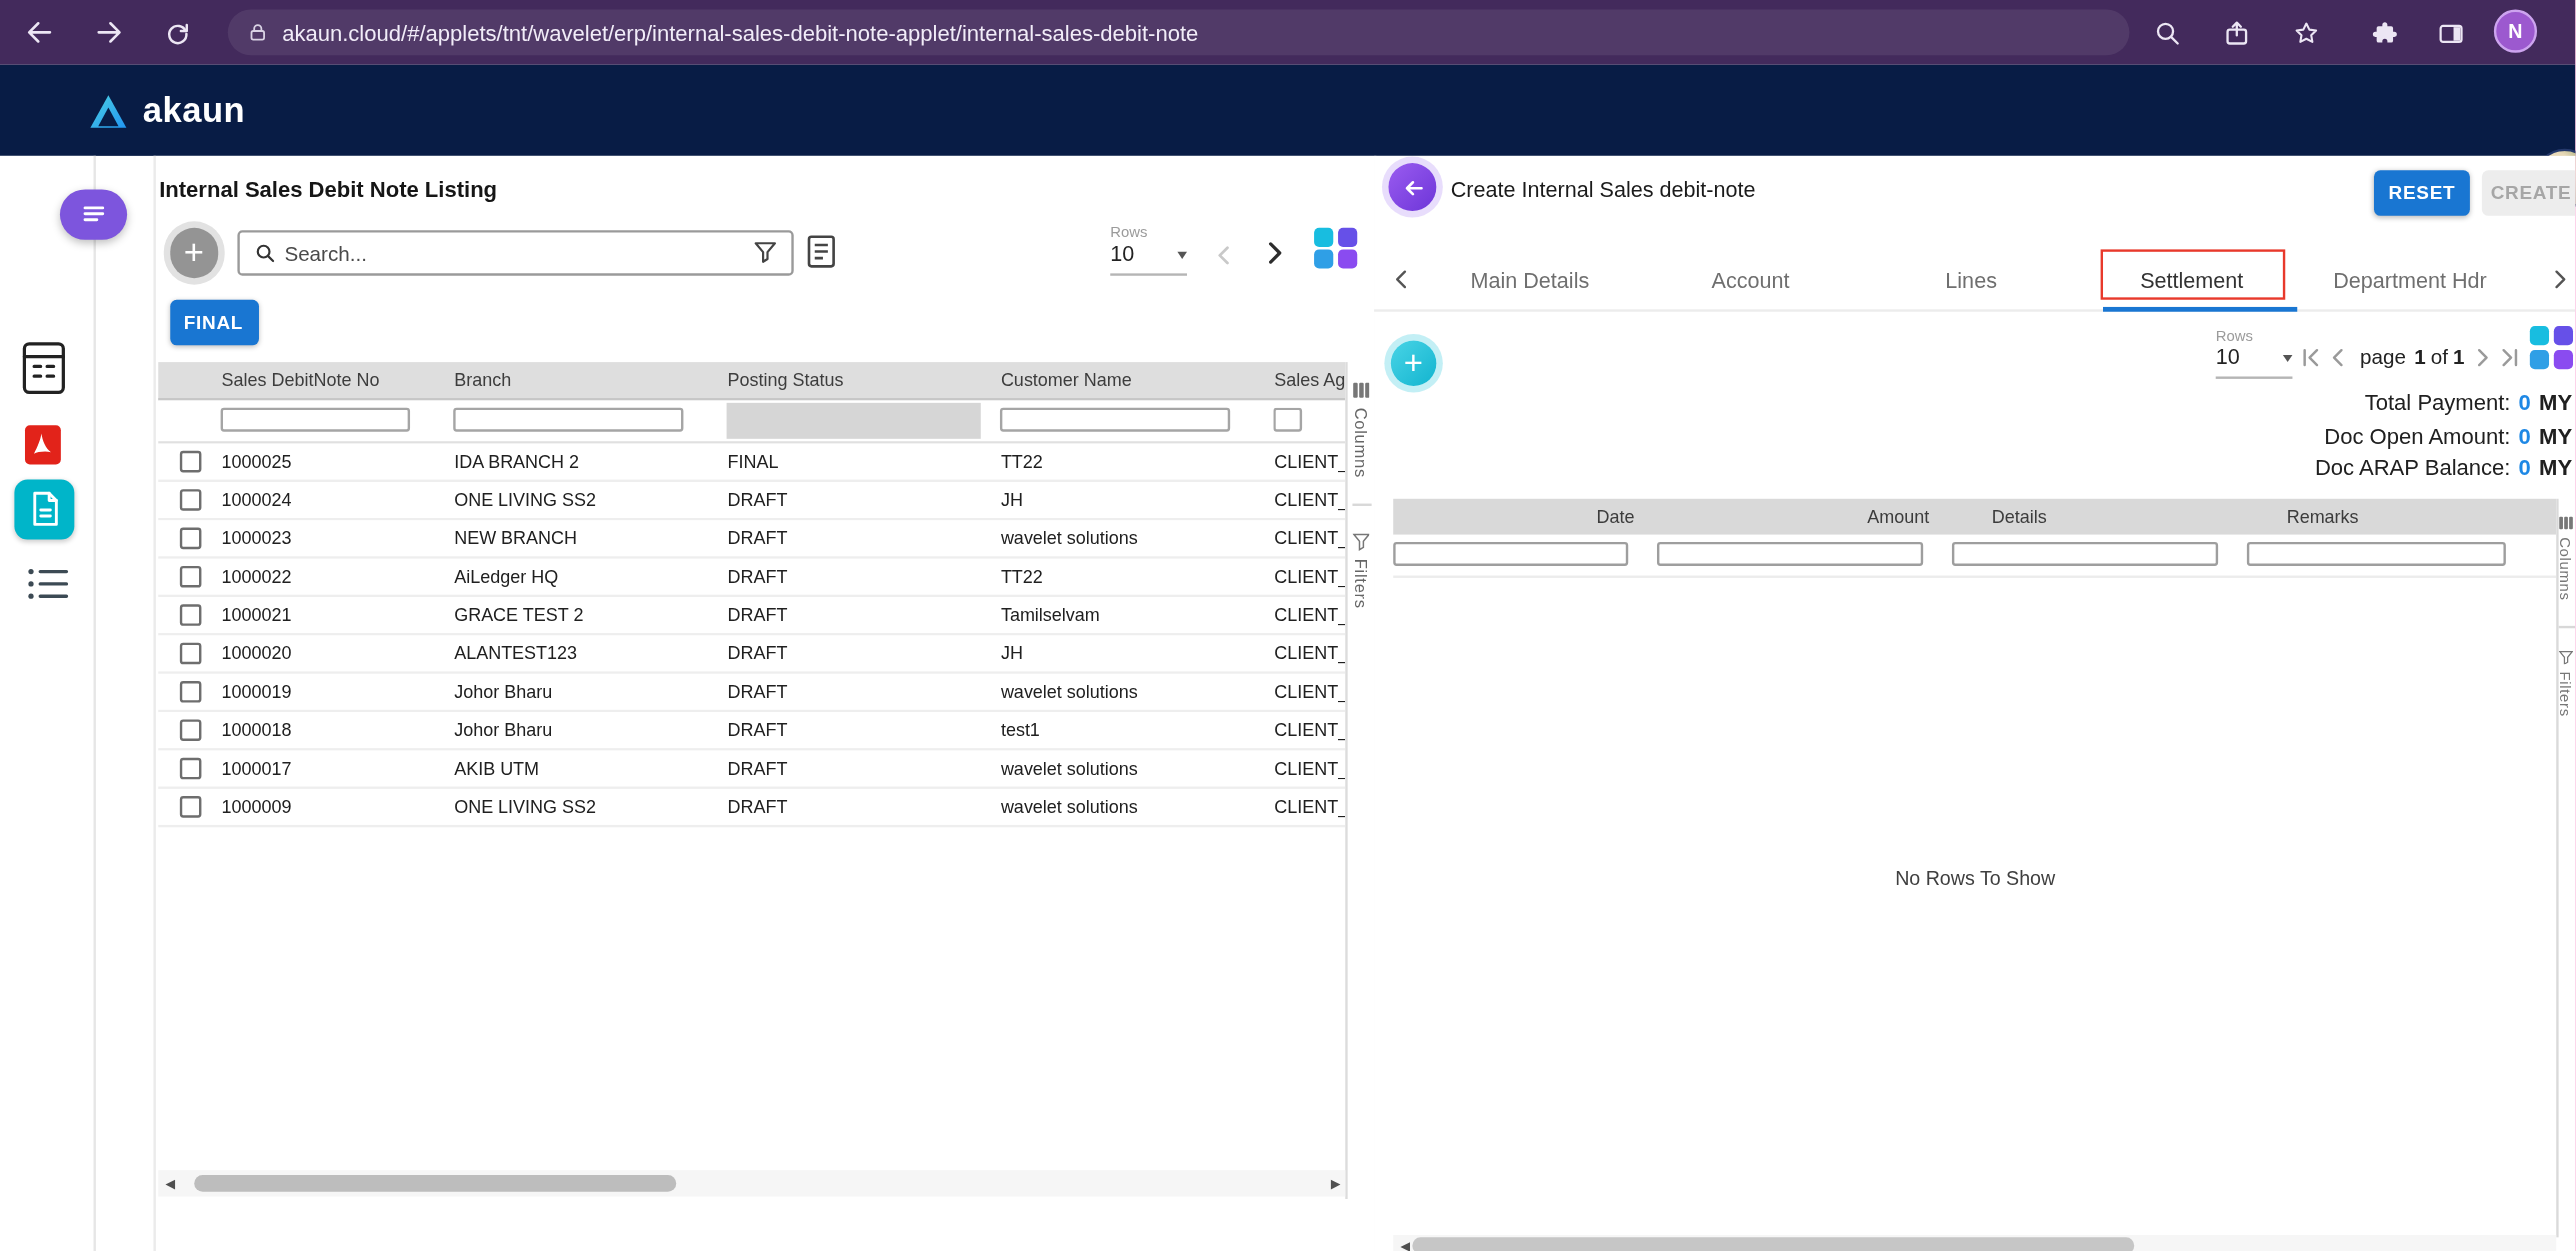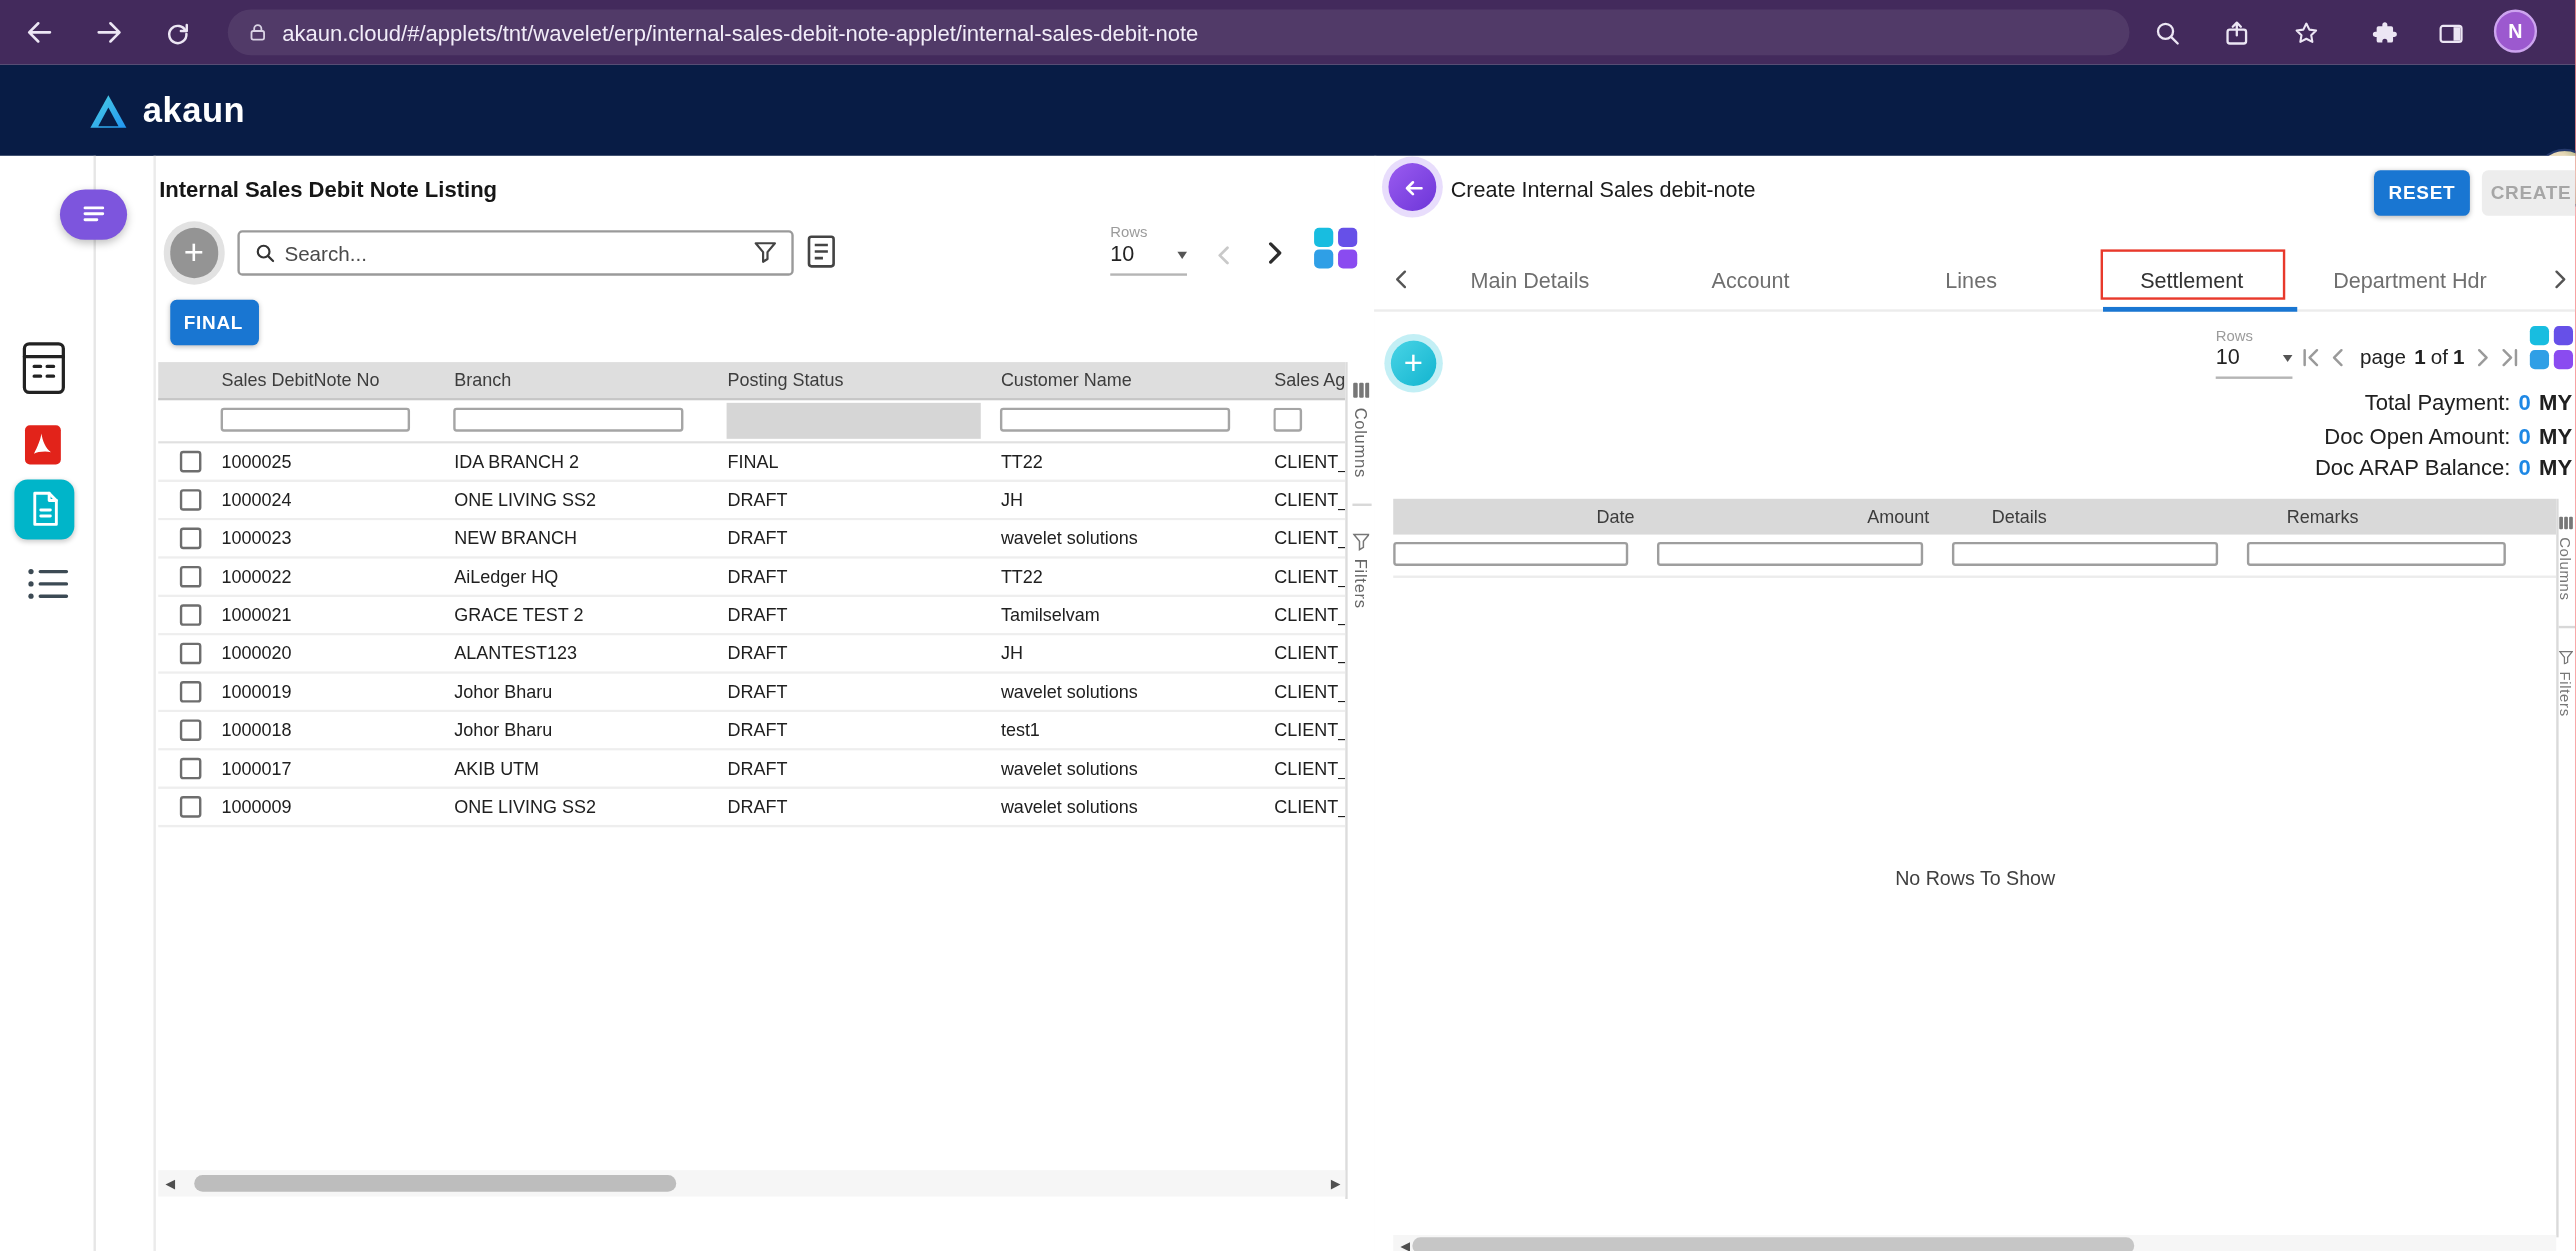--- a/index.html
+++ b/index.html
@@ -1,17 +1,17 @@
 <!DOCTYPE html>
 <html style="font-size:11px"><head>
 <meta charset="utf-8">
 <style>
   *{box-sizing:border-box;margin:0;padding:0}
   html,body{margin:0;background:#fff}
-  .viewport{position:relative;width:2576px;height:1252px;overflow:hidden;background:#ef4444}
+  .viewport{position:relative;width:2576px;height:1252px;overflow:hidden;background:#f9a8d4}
   .stage{position:absolute;left:0;top:0;width:1074px;height:522px;transform:scale(2.39796);
          transform-origin:0 0;font-family:"Liberation Sans",sans-serif;overflow:hidden;background:#fff}
   .abs{position:absolute}
   svg{display:block}
 
   
   .chrome{position:absolute;left:0;top:0;width:1074px;height:27px;background:#432a5c}
   .c-ic{position:absolute;top:5.5px;width:16.4px;height:16.4px;display:flex;align-items:center;justify-content:center}
   .urlbar{position:absolute;left:95px;top:4.1px;width:793px;height:19px;border-radius:9.6px;
           background:rgba(255,255,255,.08);display:flex;align-items:center;padding:0 8.2px;gap:5.5px}

